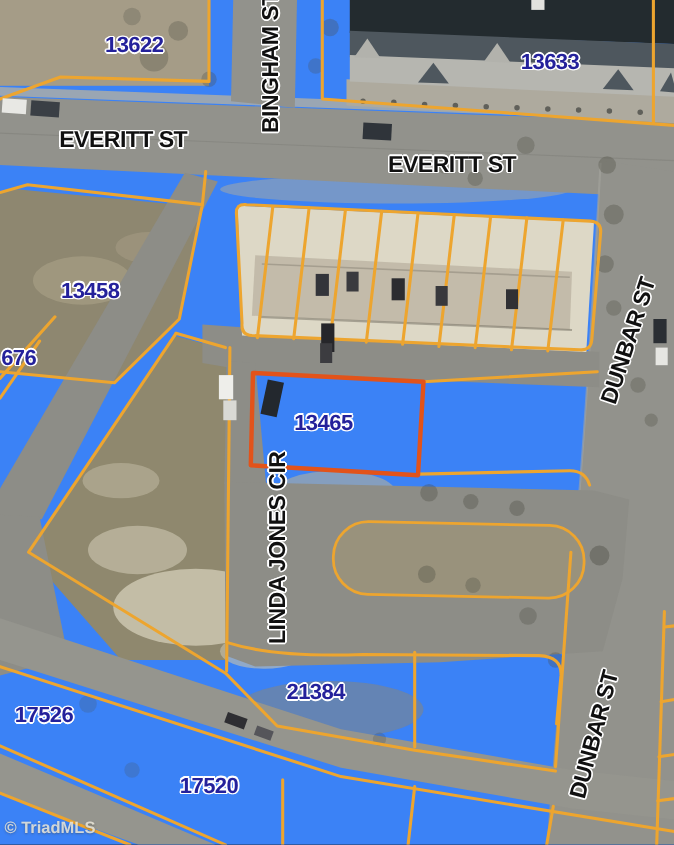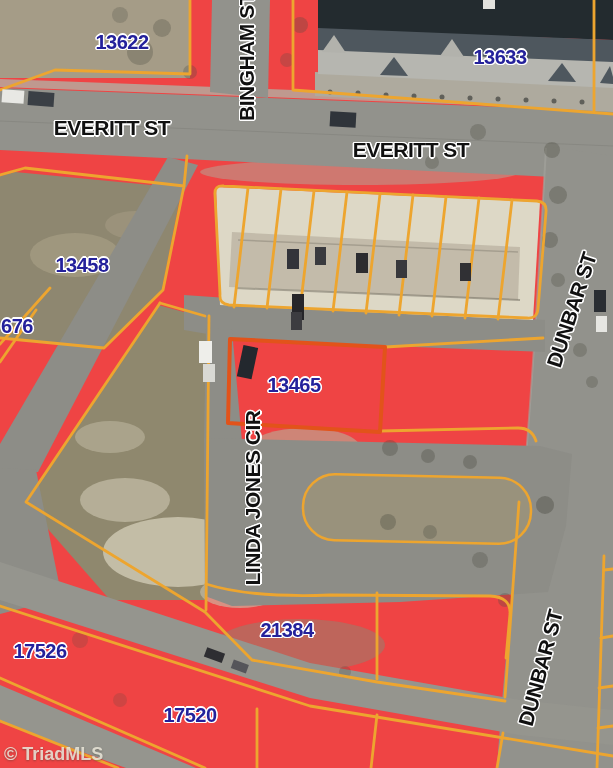--- a/index.html
+++ b/index.html
@@ -1,35 +1,35 @@
 <!DOCTYPE html>
 <html style="--parcel-label: #24219b; --street-label: #101010;"><head>
 <meta charset="utf-8">
 <style>
   html,body{margin:0;padding:0;background:#222;}
   .stage{
     position:relative;width:613px;height:768px;overflow:hidden;
     font-family:"Liberation Sans",sans-serif;
-    background:#ef4444;
+    background:#3b82f6;
   }
   .stage svg{position:absolute;left:0;top:0;}
   .label{
     position:absolute;font-weight:bold;white-space:nowrap;
     transform:translate(-50%,-50%);
     text-shadow:-1.5px 0 #fff,1.5px 0 #fff,0 -1.5px #fff,0 1.5px #fff,
                 -1px -1px #fff,1px 1px #fff,-1px 1px #fff,1px -1px #fff;
     letter-spacing:-0.5px;
   }
   .plabel{font-size:20px;color:var(--parcel-label,#24219b);}
   .slabel{font-size:21px;color:var(--street-label,#101010);}
   .rot90{transform:translate(-50%,-50%) rotate(-90deg);}
   .rot72{transform:translate(-50%,-50%) rotate(-72deg);}
   .rot75{transform:translate(-50%,-50%) rotate(-75deg);}
   .watermark{
-    position:absolute;left:4px;top:744px;font-size:18px;font-weight:bold;
+    position:absolute;left:4px;top:744px;font-size:15px;font-weight:bold;
     color:rgba(236,233,220,0.85);text-shadow:0 1px 2px rgba(60,60,50,.45);
   }
 </style>
 </head>
 <body>
 
 <div class="stage">
 
 <svg width="613" height="768" viewBox="0 0 613 768">
 

